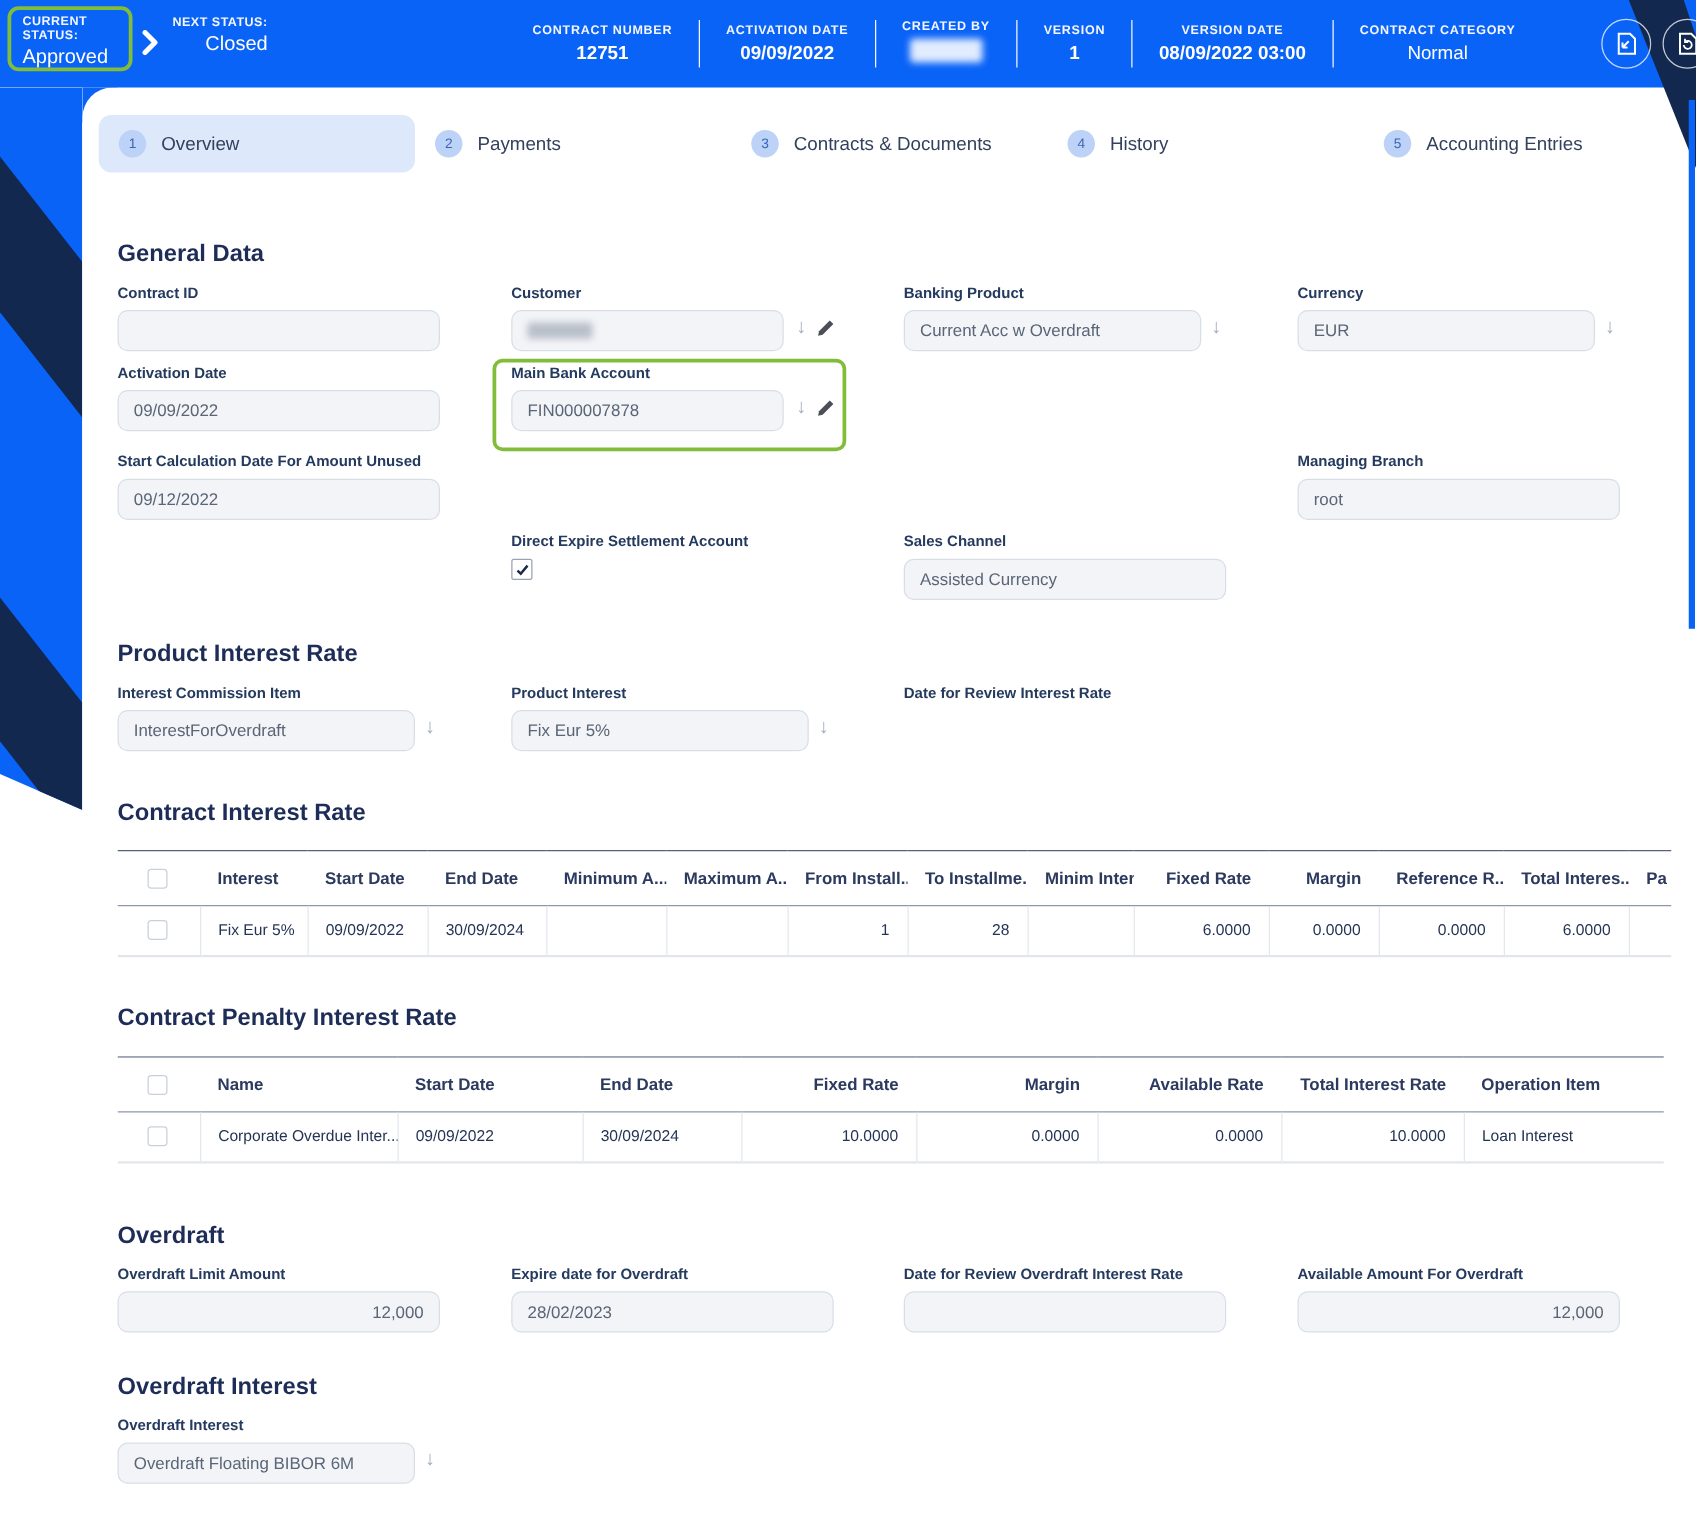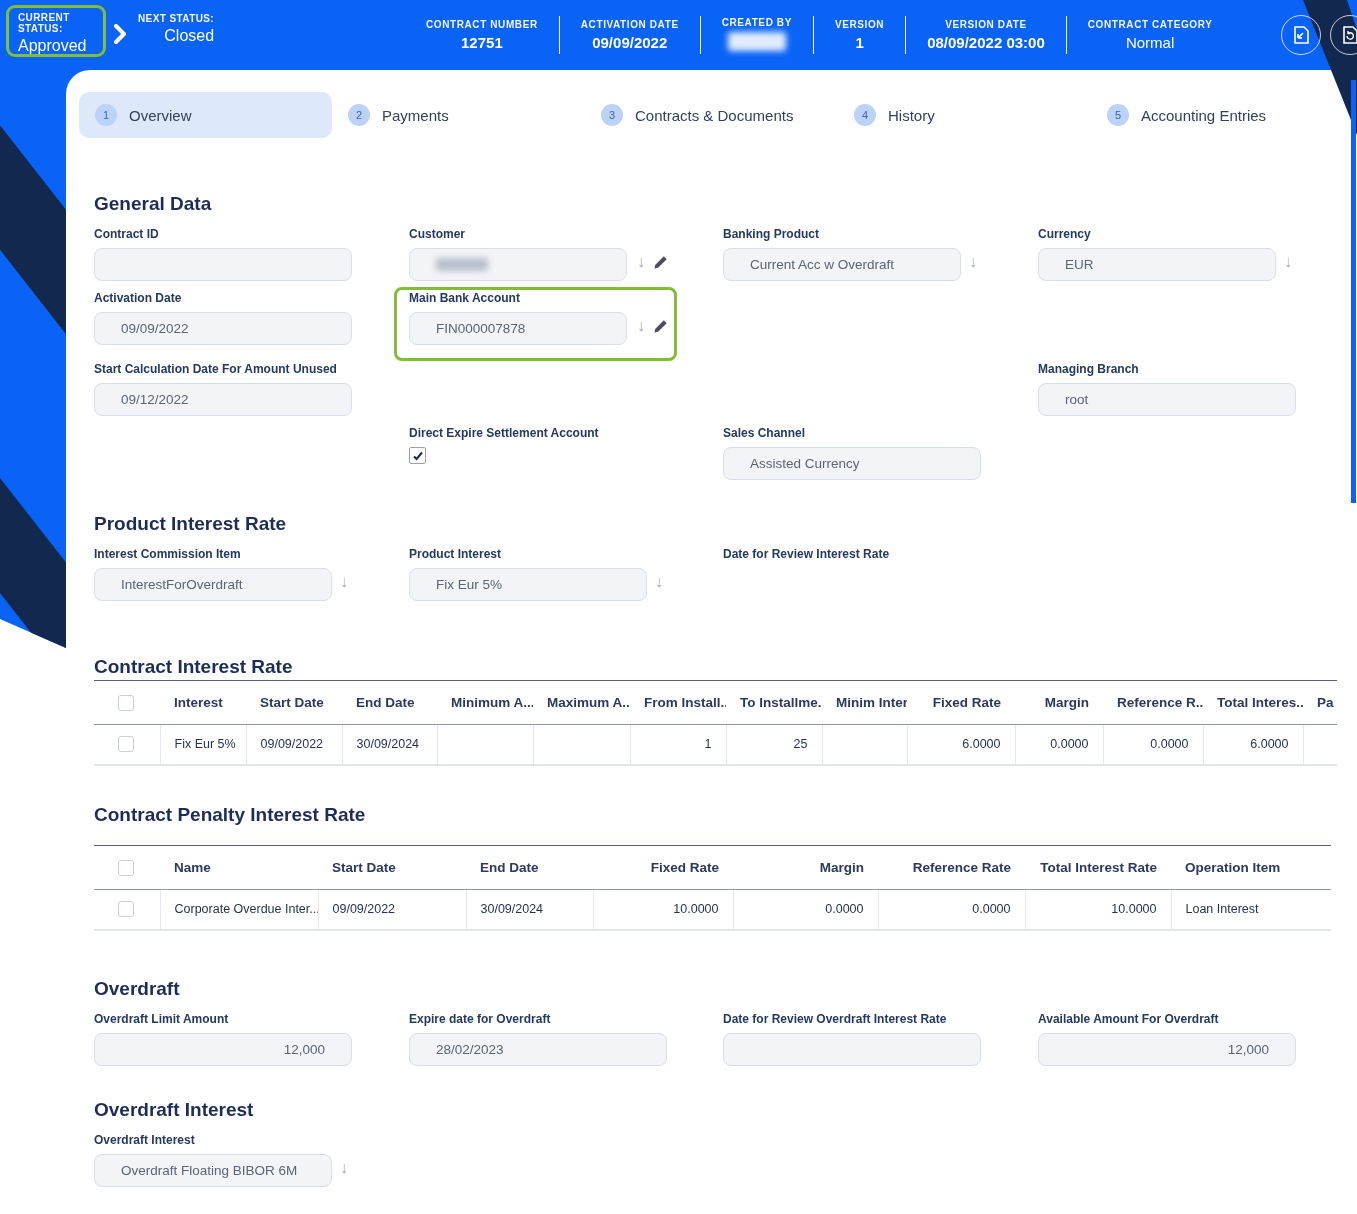--- a/index.html
+++ b/index.html
@@ -44,21 +44,21 @@
   .tab.active { background:#dde8fb; }
   .tab-num { width:22px; height:22px; border-radius:50%; background:#bcd2f7; color:#3b66b5;
     font-size:11px; display:flex; align-items:center; justify-content:center; flex:0 0 22px; }
   .tab-label { margin-left:12px; font-size:15px; color:#33415e; }
 
   
   .sec-title { position:absolute; font-size:19px; font-weight:bold; color:#1e2d58; z-index:3; }
   .field { position:absolute; z-index:3; }
   .flabel { font-size:12px; font-weight:bold; color:#243a5e; height:14px; margin-bottom:7px; white-space:nowrap; }
   .fbox { height:33px; background:#f2f4f8; border:1px solid #d8dee8; border-radius:8px;
-    display:flex; align-items:center; padding:0 26px; font-size:13.5px; color:#5a6575; }
+    display:flex; align-items:center; padding:0 12px; font-size:13.5px; color:#5a6575; }
   .fbox.right { justify-content:flex-end; }
   .ficons { position:absolute; top:27px; display:flex; align-items:center; gap:8px; }
   .arrow-ic { color:#a3adbd; font-size:16px; line-height:1; }
   .redacted-g { display:inline-block; width:52px; height:13px; background:#b9bfc9; border-radius:2px; filter:blur(3px); }
   .hl-box { position:absolute; border:3px solid #82bd3a; border-radius:8px; z-index:4; pointer-events:none; }
   .cb { width:17px; height:17px; border:1px solid #9aa3b2; background:#fff; border-radius:2px;
     display:flex; align-items:center; justify-content:center; }
 
   
   .tbl-wrap { position:absolute; left:94px; width:1243px; overflow:hidden; z-index:3; }
@@ -284,21 +284,21 @@
     </div>
   <div class="ficons" style="left:246px">
       <span class="arrow-ic">↓</span>
     </div>
 </div>
 
 <div class="field" style="left:723px;top:547px;width:258px">
   <div class="flabel">Date for Review Interest Rate</div>
 </div>
 
-<div class="sec-title" style="left:94px;top:656px">Contract Interest Rate</div>
+<div class="sec-title" style="left:94px;top:640px">Contract Interest Rate</div>
 
 <div class="tbl-wrap" style="top:680px">
   <table class="tbl" style="width:1269px">
     <colgroup>
       <col style="width:66px">
         <col style="width:86px">
         <col style="width:96px">
         <col style="width:95px">
       <col style="width:96px">
         <col style="width:97px">
@@ -333,21 +333,21 @@
     <tr>
       <td class="cbc">
             <div class="tcb"></div>
           </td>
       <td>Fix Eur 5%</td>
       <td>09/09/2022</td>
       <td>30/09/2024</td>
       <td></td>
       <td></td>
       <td class="r">1</td>
-      <td class="r">25</td>
+      <td class="r">28</td>
       <td></td>
       <td class="r">6.0000</td>
       <td class="r">0.0000</td>
       <td class="r">0.0000</td>
       <td class="r">6.0000</td>
       <td></td>
     </tr>
   </tbody>
     </table>
 </div>
@@ -370,21 +370,21 @@
     <tbody>
         <tr>
       <th class="cbc">
             <div class="tcb"></div>
           </th>
       <th>Name</th>
       <th>Start Date</th>
       <th>End Date</th>
       <th class="r">Fixed Rate</th>
       <th class="r">Margin</th>
-      <th class="r">Reference Rate</th>
+      <th class="r">Available Rate</th>
       <th class="r">Total Interest Rate</th>
       <th>Operation Item</th>
     </tr>
     <tr>
       <td class="cbc">
             <div class="tcb"></div>
           </td>
       <td>Corporate Overdue Inter...</td>
       <td>09/09/2022</td>
       <td>30/09/2024</td>

